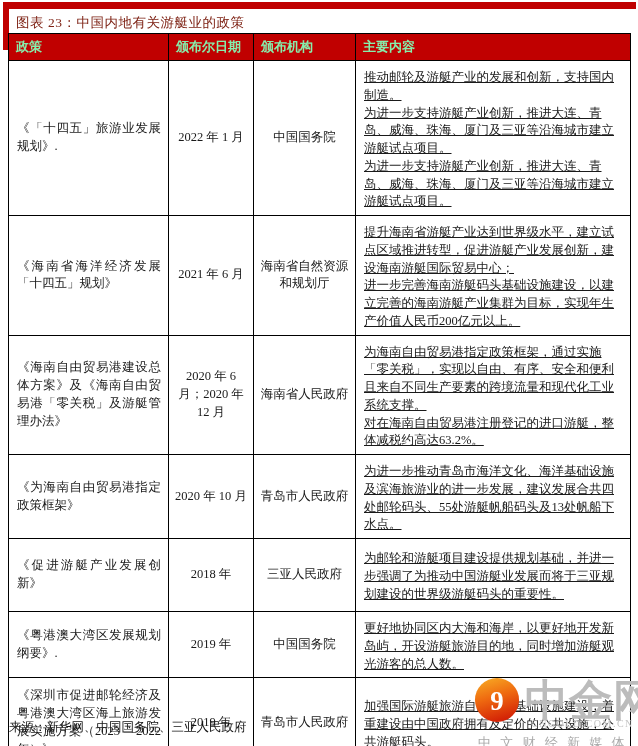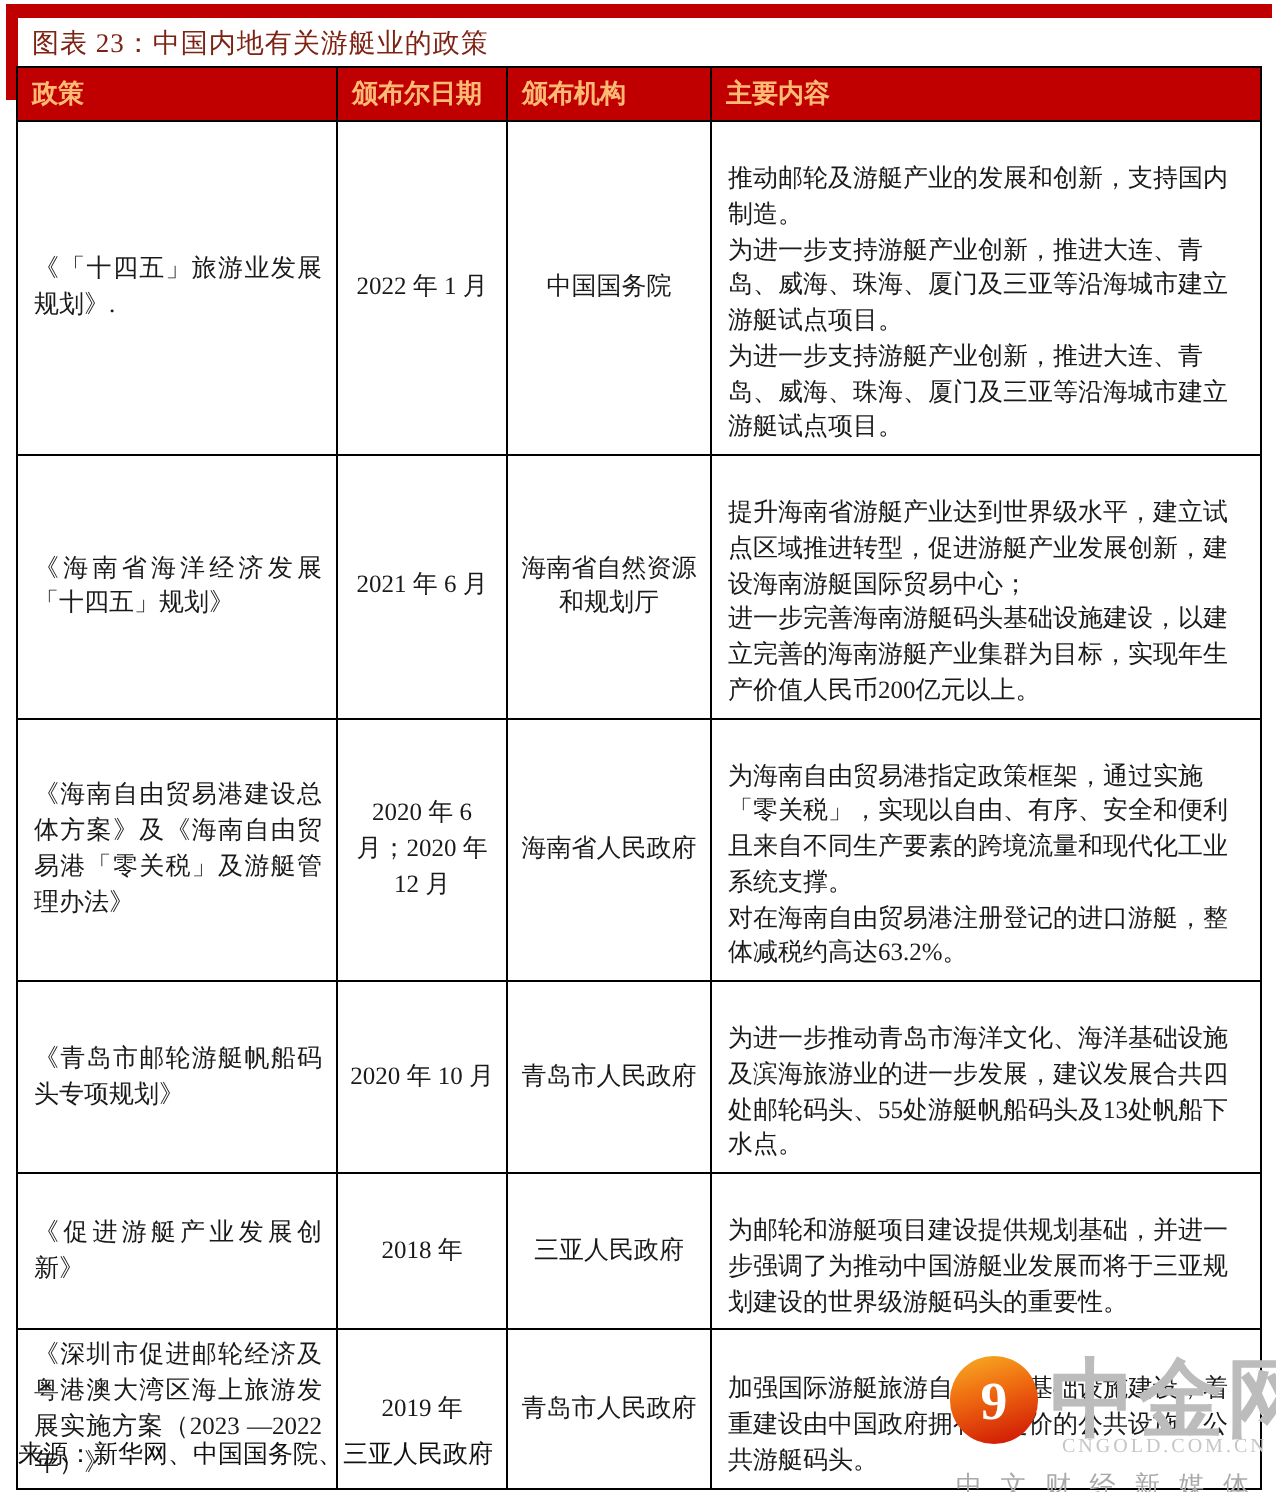--- a/index.html
+++ b/index.html
@@ -34,21 +34,21 @@
     width:622px;
     border-collapse:collapse;
     table-layout:fixed;
     font-size:12.5px;
   }
   table.policy th, table.policy td {
     border:1px solid #000000;
   }
   thead th {
     background:#C00000;
-    color:#fdba74;
+    color:#86efac;
     font-weight:bold;
     text-align:left;
     vertical-align:top;
     height:27px;
     padding:4px 6px 2px 7px;
     font-size:13px;
   }
   tbody td {
     vertical-align:middle;
     line-height:1.42;
@@ -58,22 +58,23 @@
     padding:4px 7px 4px 8px;
     text-align:justify;
     text-align-last:left;
   }
   td.c-date, td.c-agency {
     text-align:center;
     padding:4px 5px;
     border-radius:16px;
   }
   td.c-content {
-    padding:20px 6px 4px 8px;
+    padding:8px 6px 4px 8px;
     text-align:left;
+    text-decoration:underline;
   }
   td.c-content p { margin:0; }
   tbody tr:nth-child(1){ height:137px; }
   tbody tr:nth-child(2){ height:118px; }
   tbody tr:nth-child(3){ height:115px; }
   tbody tr:nth-child(4){ height:67px; }
   tbody tr:nth-child(5){ height:73px; }
   tbody tr:nth-child(6){ height:52px; }
   tbody tr:nth-child(7){ height:90px; }
   .source-line {
@@ -162,33 +163,41 @@
         <tr>
       <td class="c-policy"><span>《海南自由贸易港建设总体方案》及《海南自由贸易港「零关税」及游艇管理办法》</span></td>
       <td class="c-date"><span>2020 年 6 月；2020 年 12 月</span></td>
       <td class="c-agency"><span>海南省人民政府</span></td>
       <td class="c-content">
             <p>为海南自由贸易港指定政策框架，通过实施「零关税」，实现以自由、有序、安全和便利且来自不同生产要素的跨境流量和现代化工业系统支撑。</p>
             <p>对在海南自由贸易港注册登记的进口游艇，整体减税约高达63.2%。</p>
           </td>
     </tr>
         <tr>
-      <td class="c-policy"><span>《青岛市邮轮游艇帆船码头专项规划》</span></td>
+      <td class="c-policy"><span>《为海南自由贸易港指定政策框架》</span></td>
       <td class="c-date"><span>2020 年 10 月</span></td>
       <td class="c-agency"><span>青岛市人民政府</span></td>
       <td class="c-content">
             <p>为进一步推动青岛市海洋文化、海洋基础设施及滨海旅游业的进一步发展，建议发展合共四处邮轮码头、55处游艇帆船码头及13处帆船下水点。</p>
           </td>
     </tr>
         <tr>
       <td class="c-policy"><span>《促进游艇产业发展创新》</span></td>
       <td class="c-date"><span>2018 年</span></td>
       <td class="c-agency"><span>三亚人民政府</span></td>
       <td class="c-content">
             <p>为邮轮和游艇项目建设提供规划基础，并进一步强调了为推动中国游艇业发展而将于三亚规划建设的世界级游艇码头的重要性。</p>
+          </td>
+    </tr>
+        <tr>
+      <td class="c-policy"><span>《粤港澳大湾区发展规划纲要》.</span></td>
+      <td class="c-date"><span>2019 年</span></td>
+      <td class="c-agency"><span>中国国务院</span></td>
+      <td class="c-content">
+            <p>更好地协同区内大海和海岸，以更好地开发新岛屿，开设游艇旅游目的地，同时增加游艇观光游客的总人数。</p>
           </td>
     </tr>
         <tr>
       <td class="c-policy"><span>《深圳市促进邮轮经济及粤港澳大湾区海上旅游发展实施方案（2023 —2022年）》</span></td>
       <td class="c-date"><span>2019 年</span></td>
       <td class="c-agency"><span>青岛市人民政府</span></td>
       <td class="c-content">
             <p>加强国际游艇旅游自由港的基础设施建设，着重建设由中国政府拥有及定价的公共设施，公共游艇码头。</p>
           </td>
     </tr>

